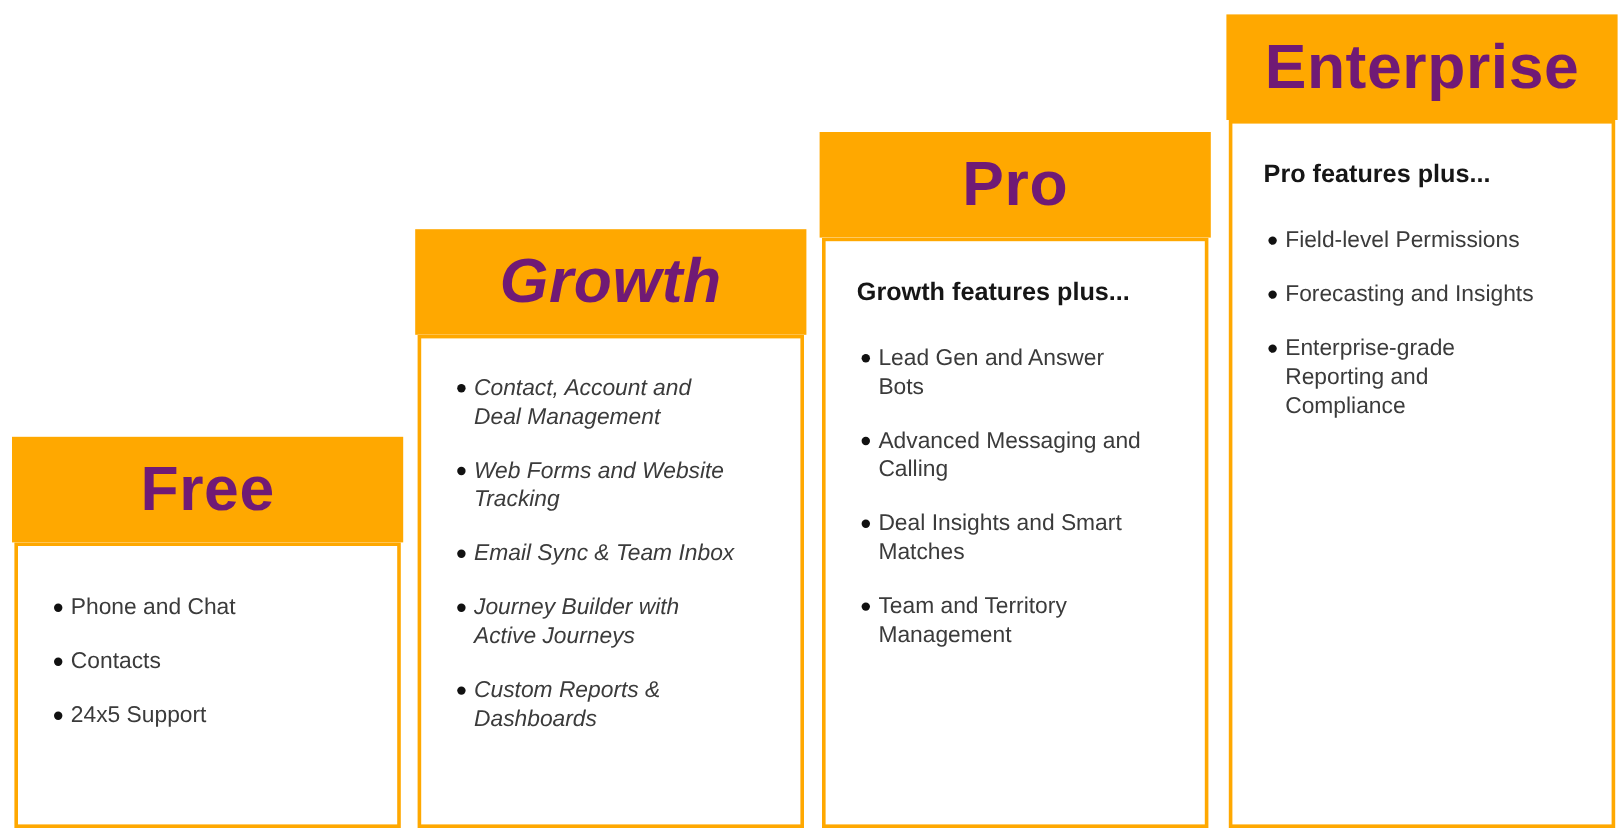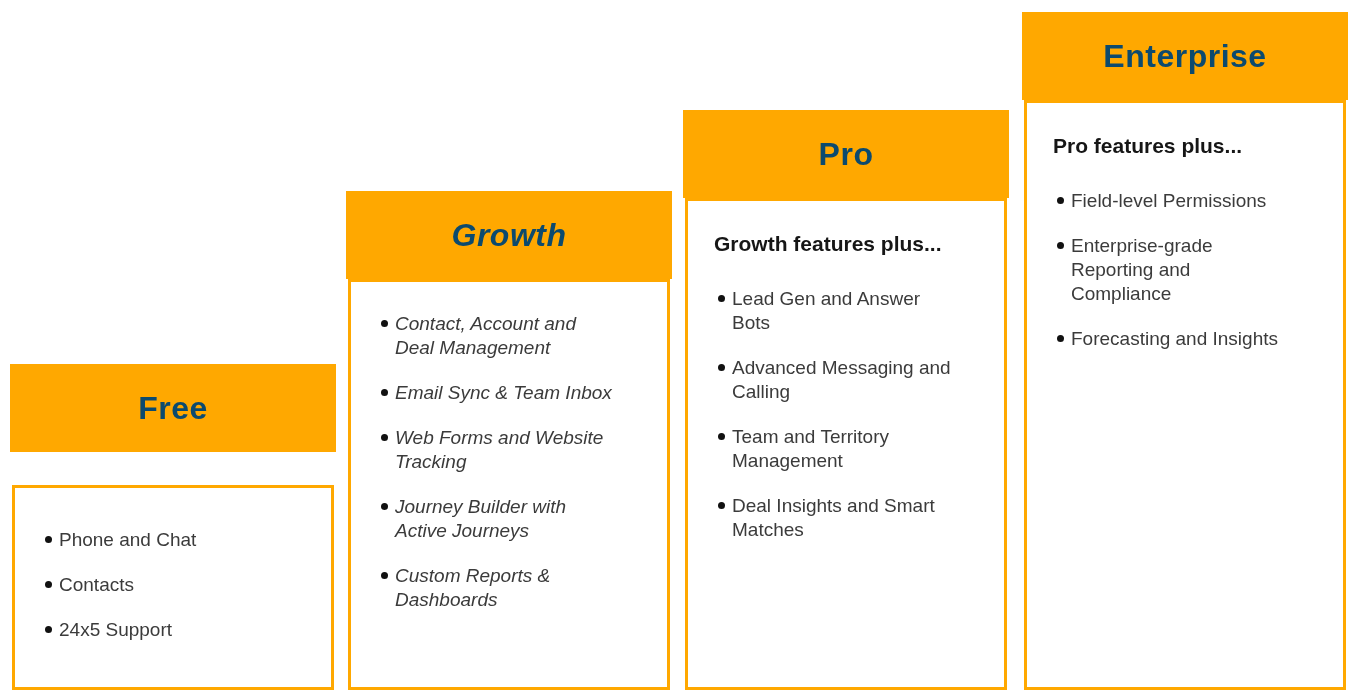--- a/index.html
+++ b/index.html
@@ -11,30 +11,30 @@
   html,body{background:#ffffff;}
   body{
     font-family:"Liberation Sans", sans-serif;
     width:1353px;height:700px;overflow:hidden;position:relative;
   }
   .stage{position:absolute;inset:0;width:1353px;height:700px;background:#ffffff;}
   .col{
     position:absolute;width:326px;bottom:10px;
     display:flex;flex-direction:column;
   }
-  .col-free{left:10px;top:364px;gap:33px;}
+  .col-free{left:10px;top:364px;}
   .col-growth{left:346px;top:191px;font-style:italic;}
   .col-pro{left:683px;top:110px;}
   .col-enterprise{left:1022px;top:12px;}
   .tier-header{
     height:88px;flex:0 0 88px;background:var(--accent);
     display:flex;align-items:center;justify-content:center;
   }
   .tier-header span{
-    color:#0c4a6e;font-size:32px;font-weight:700;letter-spacing:0.5px;
+    color:#701a75;font-size:52px;font-weight:700;letter-spacing:0.5px;
   }
   .tier-body{
     flex:1 1 auto;background:#ffffff;margin:0 2px;
     border:3px solid var(--accent);
     padding:30px 20px 4px 26px;
   }
   .tier-body.no-title{padding-top:40px;}
   .features-title{
     font-size:21px;font-weight:700;color:var(--title-color);
     margin-bottom:30px;line-height:26px;
@@ -69,50 +69,50 @@
     </div>
   </div>
 
   <div class="col col-growth">
     <div class="tier-header">
       <span>Growth</span>
     </div>
     <div class="tier-body">
       <ul class="features">
         <li><span class="dot"></span><span class="feature-text">Contact, Account and Deal Management</span></li>
+        <li><span class="dot"></span><span class="feature-text">Web Forms and Website Tracking</span></li>
         <li><span class="dot"></span><span class="feature-text">Email Sync &amp; Team Inbox</span></li>
-        <li><span class="dot"></span><span class="feature-text">Web Forms and Website Tracking</span></li>
         <li><span class="dot"></span><span class="feature-text">Journey Builder with Active Journeys</span></li>
         <li><span class="dot"></span><span class="feature-text">Custom Reports &amp; Dashboards</span></li>
       </ul>
     </div>
   </div>
 
   <div class="col col-pro">
     <div class="tier-header">
       <span>Pro</span>
     </div>
     <div class="tier-body">
       <div class="features-title">Growth features plus...</div>
       <ul class="features">
         <li><span class="dot"></span><span class="feature-text">Lead Gen and Answer Bots</span></li>
         <li><span class="dot"></span><span class="feature-text">Advanced Messaging and Calling</span></li>
+        <li><span class="dot"></span><span class="feature-text">Deal Insights and Smart Matches</span></li>
         <li><span class="dot"></span><span class="feature-text">Team and Territory Management</span></li>
-        <li><span class="dot"></span><span class="feature-text">Deal Insights and Smart Matches</span></li>
       </ul>
     </div>
   </div>
 
   <div class="col col-enterprise">
     <div class="tier-header">
       <span>Enterprise</span>
     </div>
     <div class="tier-body">
       <div class="features-title">Pro features plus...</div>
       <ul class="features">
         <li><span class="dot"></span><span class="feature-text">Field-level Permissions</span></li>
+        <li><span class="dot"></span><span class="feature-text">Forecasting and Insights</span></li>
         <li><span class="dot"></span><span class="feature-text">Enterprise-grade Reporting and Compliance</span></li>
-        <li><span class="dot"></span><span class="feature-text">Forecasting and Insights</span></li>
       </ul>
     </div>
   </div>
 
 </div>
 
 </body></html>

